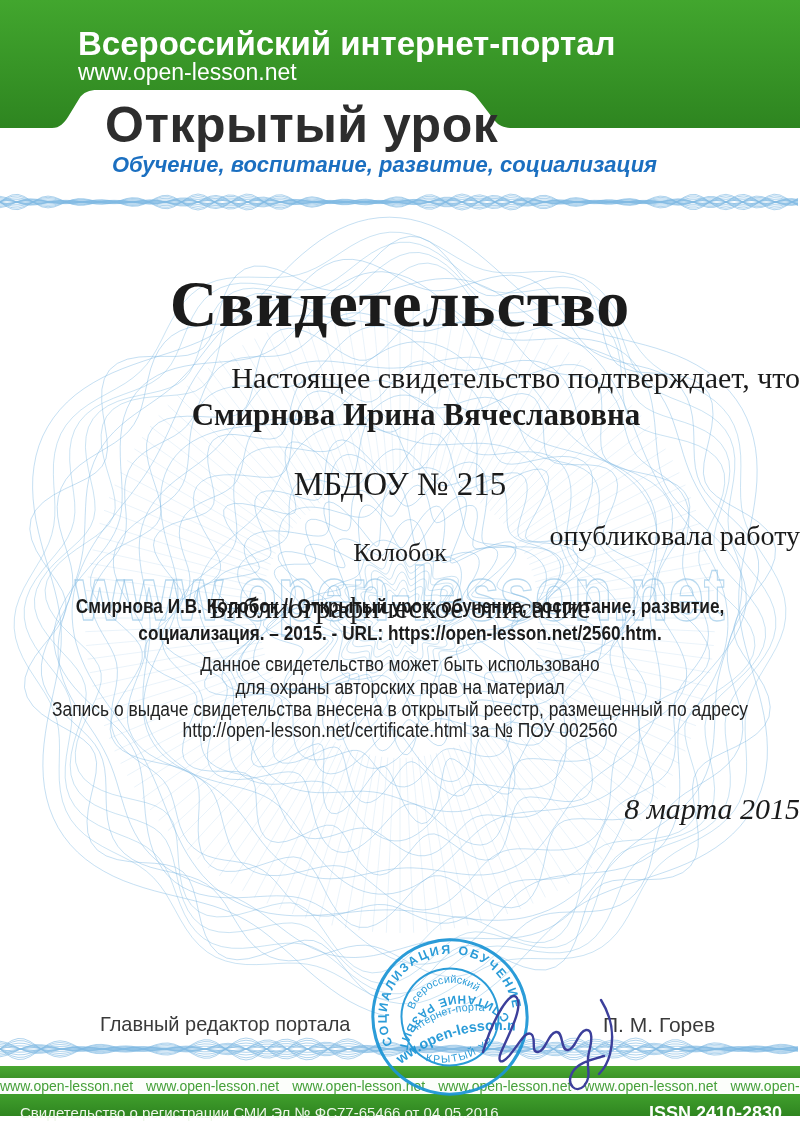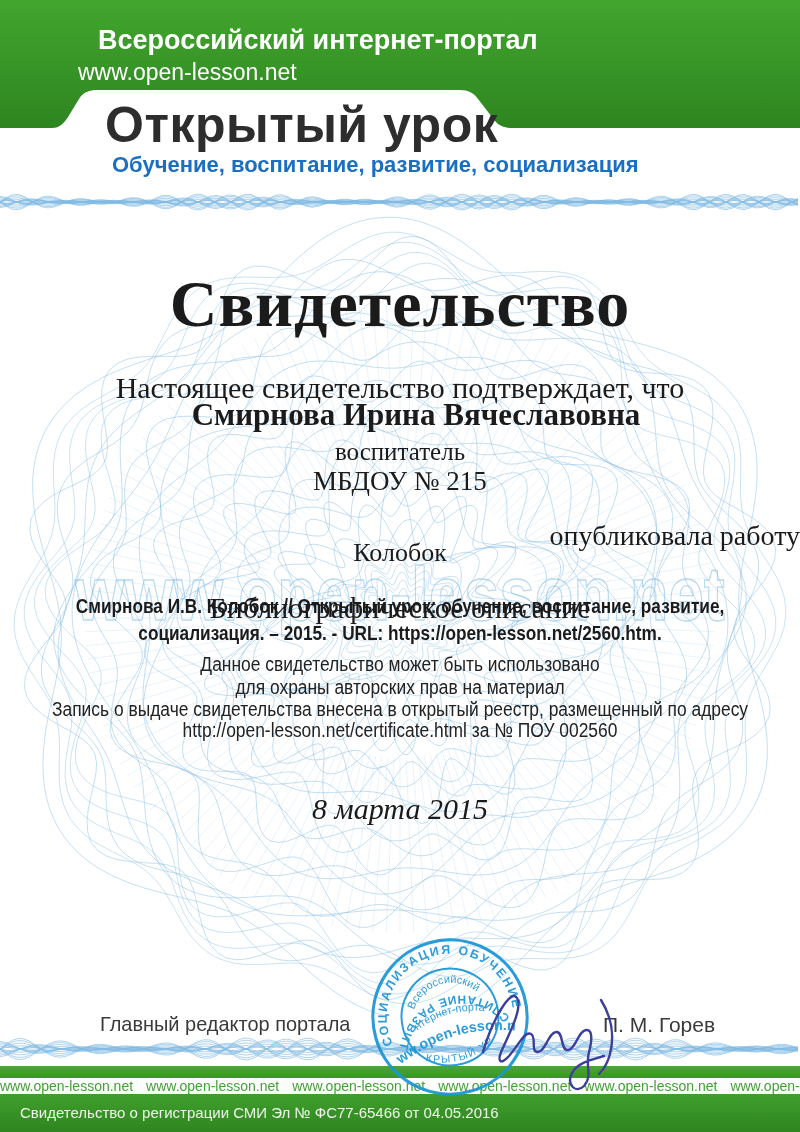--- a/index.html
+++ b/index.html
@@ -2,71 +2,71 @@
 <html style="--header-green-top: #42a62e; --header-green-bottom: #2e8520; --accent-blue: #1b6fc0; --guilloche-blue: #7fb9e2; --stamp-blue: #1b95d6; --signature-ink: #3c3f9b; --footer-link-green: #45a039;"><head>
 <meta charset="utf-8">
 <style>
   html,body{margin:0;padding:0;background:#ffffff;}
   .page{position:relative;width:800px;height:1132px;overflow:hidden;background:#fff;
         font-family:"Liberation Sans",sans-serif;}
 
   
   .header{position:absolute;left:0;top:0;width:800px;height:128px;
           background:linear-gradient(180deg,var(--header-green-top,#42a62e),var(--header-green-bottom,#2e8520));}
-  .portal-name{position:absolute;left:78px;top:25px;color:#fff;font-size:27px;font-weight:bold;margin-left:20px;}
+  .portal-name{position:absolute;left:78px;top:25px;color:#fff;font-size:33px;font-weight:bold;}
   .portal-url{position:absolute;left:78px;top:59px;color:#fff;font-size:23px;}
   .notch{position:absolute;left:0;top:90px;width:800px;height:38px;}
   .brand-title{position:absolute;left:105px;top:96px;font-size:50px;font-weight:bold;color:#2d2d2d;letter-spacing:.5px;}
-  .brand-subtitle{position:absolute;left:112px;top:152px;font-size:22px;font-weight:600;
+  .brand-subtitle{position:absolute;left:112px;top:152px;font-size:22px;font-style:italic;font-weight:600;
                   color:var(--accent-blue,#1b6fc0);}
 
   
   .band{position:absolute;left:0;}
   #band-top{top:191px;width:800px;height:22px;}
   #band-bottom{top:1034px;width:800px;height:30px;}
   #rosette{position:absolute;left:0;top:215px;width:800px;height:800px;}
   .watermark{position:absolute;left:0;top:556px;width:800px;height:100px;z-index:2;}
 
   
   .center{position:absolute;left:0;width:800px;text-align:center;white-space:nowrap;z-index:3;color:#1b1b1b;}
   .serif{font-family:"Liberation Serif",serif;margin-top:32px;}
   #cert-title{top:234px;font-size:66px;font-weight:bold;letter-spacing:1px;}
-  #intro{top:339px;font-size:30px;}
+  #intro{top:329px;font-size:30px;text-align:right;}
   #recipient-name{top:365px;font-size:31px;font-weight:bold;padding-left:16px;}
   #recipient-role{top:406px;font-size:25px;}
-  #recipient-org{top:434px;font-size:27px;}
+  #recipient-org{top:434px;font-size:33px;}
   #action-line{top:488px;font-size:28px;text-align:right;}
   #work-title{top:506px;font-size:26px;font-weight:normal;}
   #bib-label{top:559px;font-size:30px;}
   .cit{font-size:21px;font-weight:bold;transform:scaleX(.82);line-height:26px;}
   #cit1{top:593px;}
   #cit2{top:620px;}
   .use{font-size:20px;transform:scaleX(.87);line-height:23px;color:#222;}
   #use1{top:653px;}
   #use2{top:676px;}
   #reg1{top:698px;}
   #reg2{top:719px;}
-  #issue-date{top:760px;font-size:30px;font-style:italic;}
+  #issue-date{top:760px;font-size:30px;font-style:italic;text-align:right;}
 
   
   #editor-label{position:absolute;left:100px;top:1012px;font-size:21px;color:#3a3a3a;z-index:3;
                 transform:scaleX(.95);transform-origin:left center;white-space:nowrap;}
   #editor-name{position:absolute;left:603px;top:1013px;font-size:21px;color:#3a3a3a;z-index:3;white-space:nowrap;}
   .stamp{position:absolute;left:366px;top:933px;width:168px;height:168px;z-index:6;
          transform:rotate(-16deg);opacity:.93;}
   .stamp text{font-family:"Liberation Sans",sans-serif;fill:var(--stamp-blue,#1b95d6);}
   .signature{position:absolute;left:473px;top:972px;width:180px;height:120px;z-index:7;}
 
   
   .footer-bar-top{position:absolute;left:0;top:1066px;width:800px;height:12px;z-index:4;
         background:linear-gradient(180deg,#4aa832,#3c9428);}
   #url-strip{position:absolute;left:0;top:1078px;width:800px;height:16px;z-index:4;background:#fcfefb;
         overflow:hidden;white-space:nowrap;font-size:14px;line-height:16px;color:var(--footer-link-green,#45a039);}
   #url-strip span{margin-right:13px;}
-  .footer-bar-bottom{position:absolute;left:0;top:1094px;width:800px;height:38px;z-index:4;
+  .footer-bar-bottom{position:absolute;left:0;top:1094px;width:800px;height:22px;z-index:4;
         background:linear-gradient(180deg,#409f2c,#2f8520);}
   #footer-registration{position:absolute;left:20px;top:0;line-height:38px;font-size:15px;color:#eef6ea;}
   #footer-issn{position:absolute;right:18px;top:0;line-height:38px;font-size:18px;font-weight:bold;color:#fff;}
 </style>
 </head>
 <body>
 
 <div class="page">
 
   <div class="header">
@@ -279,21 +279,20 @@
       <line x1="539.5" y1="390.8" x2="713.8" y2="375.5" stroke="var(--guilloche-blue)" stroke-width="0.6" stroke-opacity="0.28"></line>
       <line x1="539.9" y1="396.9" x2="714.7" y2="389.3" stroke="var(--guilloche-blue)" stroke-width="0.6" stroke-opacity="0.28"></line>
     </svg>
   <svg class="watermark" viewBox="0 0 800 100">
     <text x="400" y="64" text-anchor="middle" font-family="Liberation Sans, sans-serif" font-size="76" font-weight="bold" textLength="650" lengthAdjust="spacingAndGlyphs" fill="none" stroke="var(--guilloche-blue,#7fb9e2)" stroke-width="1.3" stroke-opacity="0.55">www.open-lesson.net</text>
   </svg>
 
   <div id="cert-title" class="center serif">Свидетельство</div>
   <div id="intro" class="center serif">Настоящее свидетельство подтверждает, что</div>
   <div id="recipient-name" class="center serif">Смирнова Ирина Вячеславовна</div>
-  <div id="recipient-role" class="center serif">воспитатель</div>
   <div id="recipient-org" class="center serif">МБДОУ № 215</div>
   <div id="action-line" class="center serif">опубликовала работу</div>
   <div id="work-title" class="center serif">Колобок</div>
   <div id="bib-label" class="center serif">Библиографическое описание</div>
   <div id="cit1" class="center cit">Смирнова И.В. Колобок // Открытый урок: обучение, воспитание, развитие,</div>
   <div id="cit2" class="center cit">социализация. – 2015. - URL: https://open-lesson.net/2560.htm.</div>
   <div id="use1" class="center use">Данное свидетельство может быть использовано</div>
   <div id="use2" class="center use">для охраны авторских прав на материал</div>
   <div id="reg1" class="center use">Запись о выдаче свидетельства внесена в открытый реестр, размещенный по адресу</div>
   <div id="reg2" class="center use">http://open-lesson.net/certificate.html за № ПОУ 002560</div>
@@ -351,14 +350,15 @@
     <g fill="none" stroke="var(--signature-ink,#3c3f9b)" stroke-width="2.4" stroke-linecap="round">
       <path d="M10,80 C20,46 38,16 44,26 C50,36 36,62 29,78 C24,89 27,94 36,84 C47,71 52,59 58,62 C64,65 57,81 65,80 C73,79 75,61 83,60 C91,59 87,79 95,78 C103,77 105,59 113,58 C120,57 119,69 116,80 C112,95 120,104 111,114 C103,122 93,113 99,101 C104,91 117,88 131,84"></path>
       <path d="M128,28 C138,44 142,62 137,82 C135,90 130,98 126,102"></path>
     </g>
   </svg>
 
   <div class="footer-bar-top"></div>
   <div id="url-strip"><span>www.open-lesson.net</span><span>www.open-lesson.net</span><span>www.open-lesson.net</span><span>www.open-lesson.net</span><span>www.open-lesson.net</span><span>www.open-lesson.net</span></div>
   <div class="footer-bar-bottom">
     <div id="footer-registration">Свидетельство о регистрации СМИ Эл № ФС77-65466 от 04.05.2016</div>
+    <div id="footer-issn">ISSN 2410-2830</div>
   </div>
 </div>
 
 </body></html>

